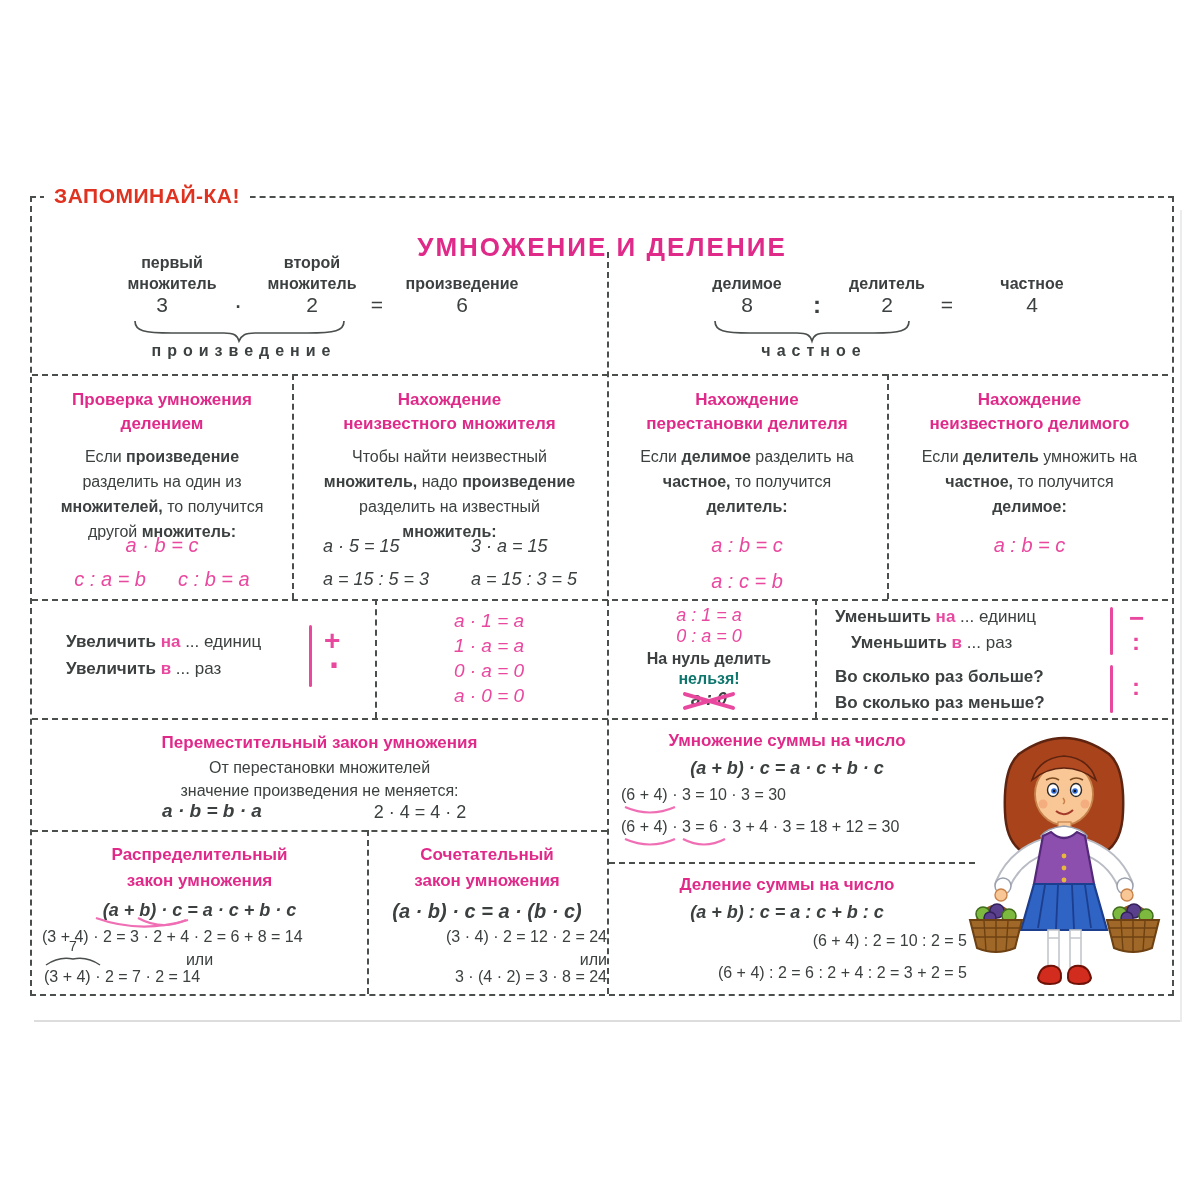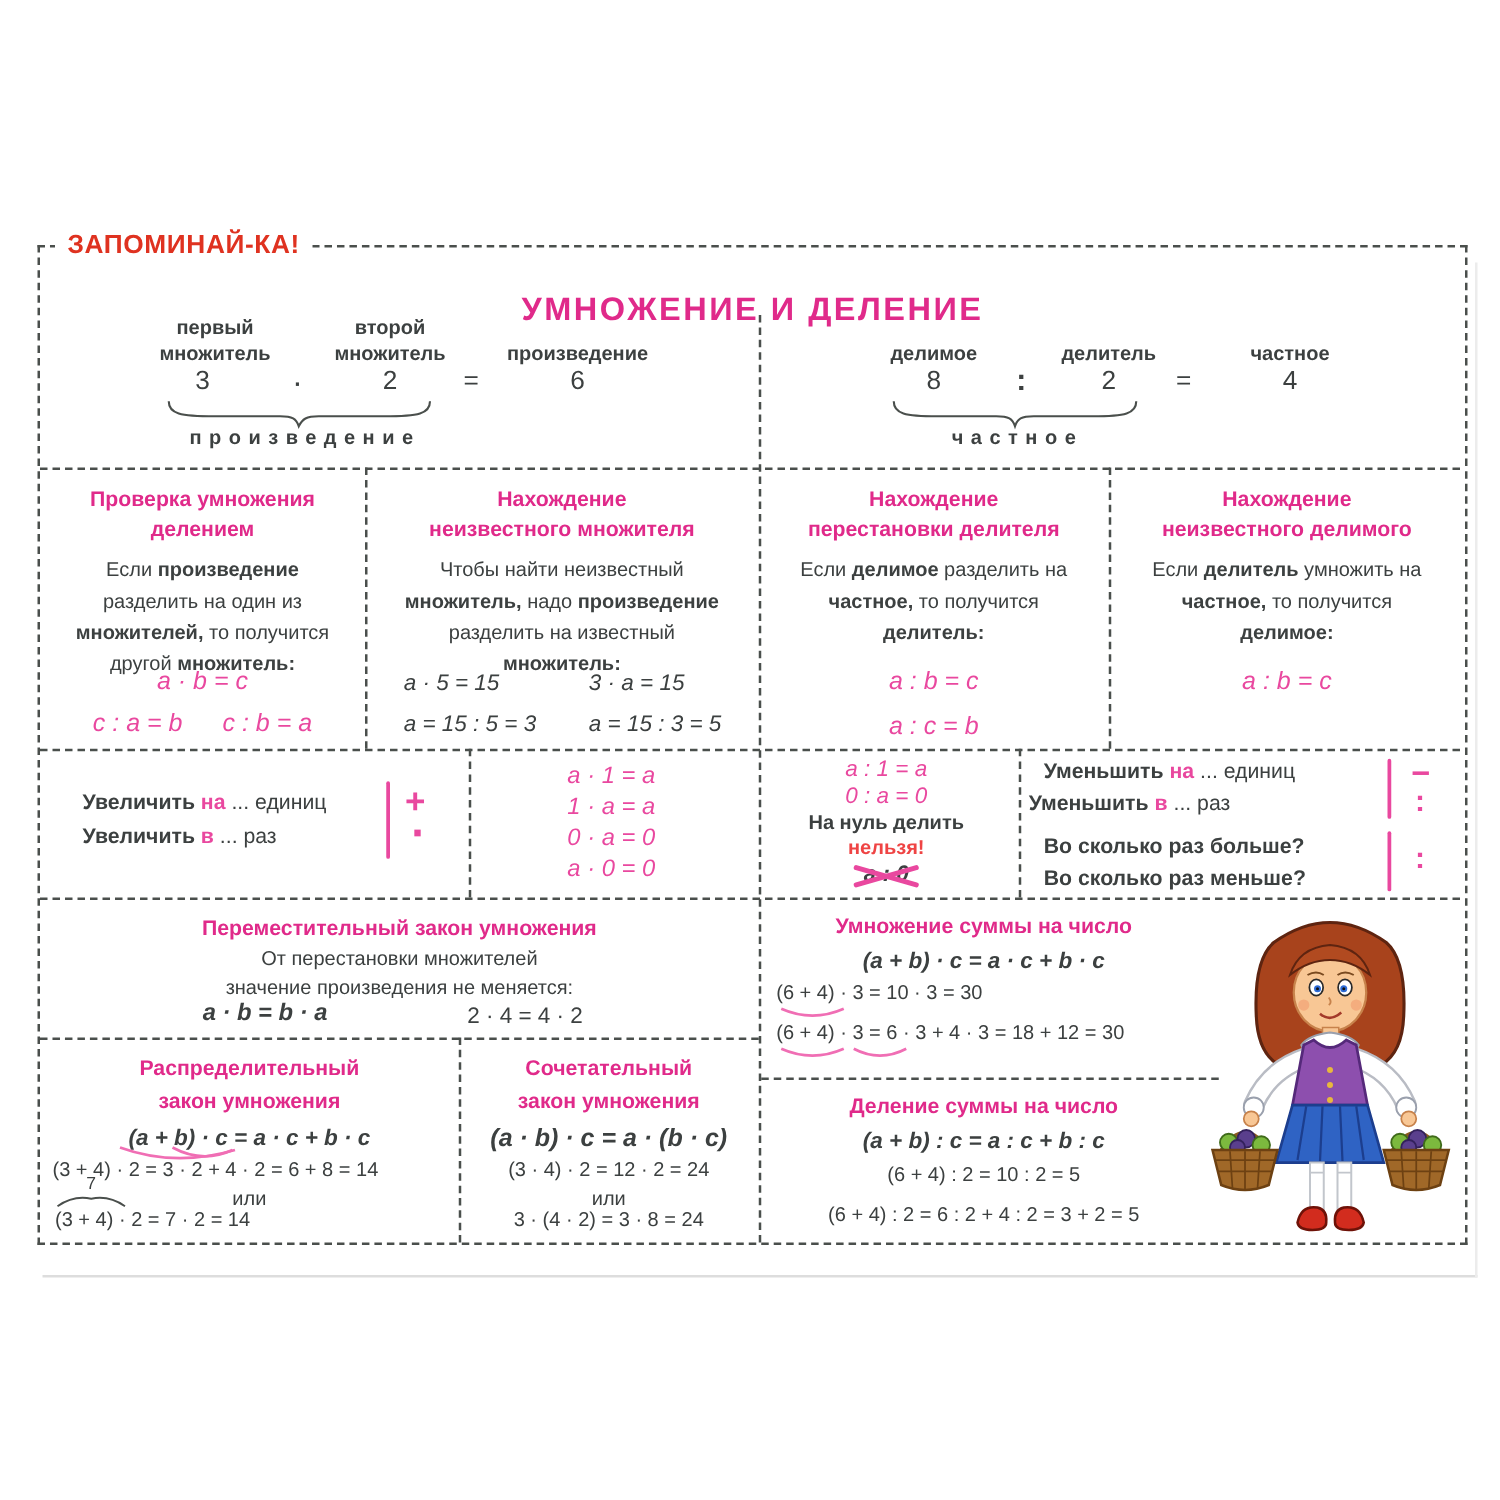--- a/index.html
+++ b/index.html
@@ -17,21 +17,21 @@
   .tlabel{font-size:16px;font-weight:bold;text-align:center;line-height:21px;white-space:nowrap;}
   .tnum{font-size:21px;white-space:nowrap;}
   .tcap{font-size:16px;font-weight:bold;letter-spacing:6px;white-space:nowrap;}
   .col{position:absolute;text-align:center;}
   .rh{margin-top:14px;font-size:17px;font-weight:bold;color:#e02a8a;line-height:24px;}
   .rb{margin:8px auto 0;font-size:16px;line-height:25px;}
   .rb b{color:#3c4040;}
   .fp{font-size:20px;font-style:italic;color:#e9489f;white-space:nowrap;}
   .fd{font-size:18px;font-style:italic;color:#3c4040;line-height:33px;white-space:nowrap;}
   .fvar{font-size:18px;font-weight:bold;font-style:italic;color:#3c4040;white-space:nowrap;}
-  .calc{font-size:16px;color:#3c4040;white-space:nowrap;}
+  .calc{font-size:16px;color:#3c4040;white-space:nowrap;text-align:right;}
   .bh{font-size:17px;font-weight:bold;color:#e02a8a;line-height:26px;text-align:center;}
   .pbar{position:absolute;width:3px;background:#e9489f;border-radius:2px;}
   .psym{position:absolute;color:#e9489f;font-weight:bold;}
   .bandline{font-size:17px;white-space:nowrap;}
   .bandline b.w{color:#3c4040;}
   .bandline b.p{color:#e9489f;}
   .idn{font-size:19px;font-style:italic;color:#e9489f;line-height:25px;text-align:center;}
   .cross{position:relative;display:inline-block;font-size:18px;font-weight:bold;font-style:italic;padding:0 6px;}
   .cross i{position:absolute;left:50%;top:55%;width:54px;height:4px;background:#e9489f;border-radius:2px;}
   .cross i.a{transform:translate(-50%,-50%) rotate(16deg);}
@@ -133,27 +133,27 @@
   <div class="abs" style="left:343px;top:401px;width:228px;height:119px">
     <div class="idn" style="margin-top:9px">a · 1 = a</div>
     <div class="idn">1 · a = a</div>
     <div class="idn">0 · a = 0</div>
     <div class="idn">a · 0 = 0</div>
   </div>
 
   <div class="abs" style="left:571px;top:401px;width:212px;height:119px;text-align:center">
     <div class="idn" style="margin-top:6px;font-size:18px;line-height:21px">a : 1 = a</div>
     <div class="idn" style="font-size:18px;line-height:21px">0 : a = 0</div>
-    <div style="font-size:16px;font-weight:bold;line-height:20px;margin-top:2px"><span>На нуль делить</span><br><span style="color:#ef4444">нельзя!</span></div>
+    <div style="font-size:16px;font-weight:bold;line-height:20px;margin-top:2px"><span>На нуль делить</span><br><span style="color:#0f766e">нельзя!</span></div>
     <div class="cross"><span>a : 0</span><i class="a"></i><i class="b"></i></div>
   </div>
 
   <div class="abs" style="left:783px;top:401px;width:357px;height:119px">
     <div class="abs bandline" style="left:20px;top:8px"><b class="w">Уменьшить </b><b class="p">на</b><span> ... единиц</span></div>
-    <div class="abs bandline" style="left:8px;top:34px"><b class="w">Уменьшить </b><b class="p">в</b><span> ... раз</span></div>
+    <div class="abs bandline" style="left:36px;top:34px"><b class="w">Уменьшить </b><b class="p">в</b><span> ... раз</span></div>
     <div class="pbar" style="left:295px;top:8px;height:48px"></div>
     <div class="psym" style="left:314px;top:4px;font-size:26px">−</div>
     <div class="psym" style="left:317px;top:29px;font-size:24px">:</div>
     <div class="abs bandline" style="left:20px;top:68px;font-weight:bold">Во сколько раз больше?</div>
     <div class="abs bandline" style="left:20px;top:94px;font-weight:bold">Во сколько раз меньше?</div>
     <div class="pbar" style="left:295px;top:66px;height:48px"></div>
     <div class="psym" style="left:317px;top:74px;font-size:24px">:</div>
   </div>
 
   <div class="abs" style="left:0;top:520px;width:575px;height:112px;text-align:center">

